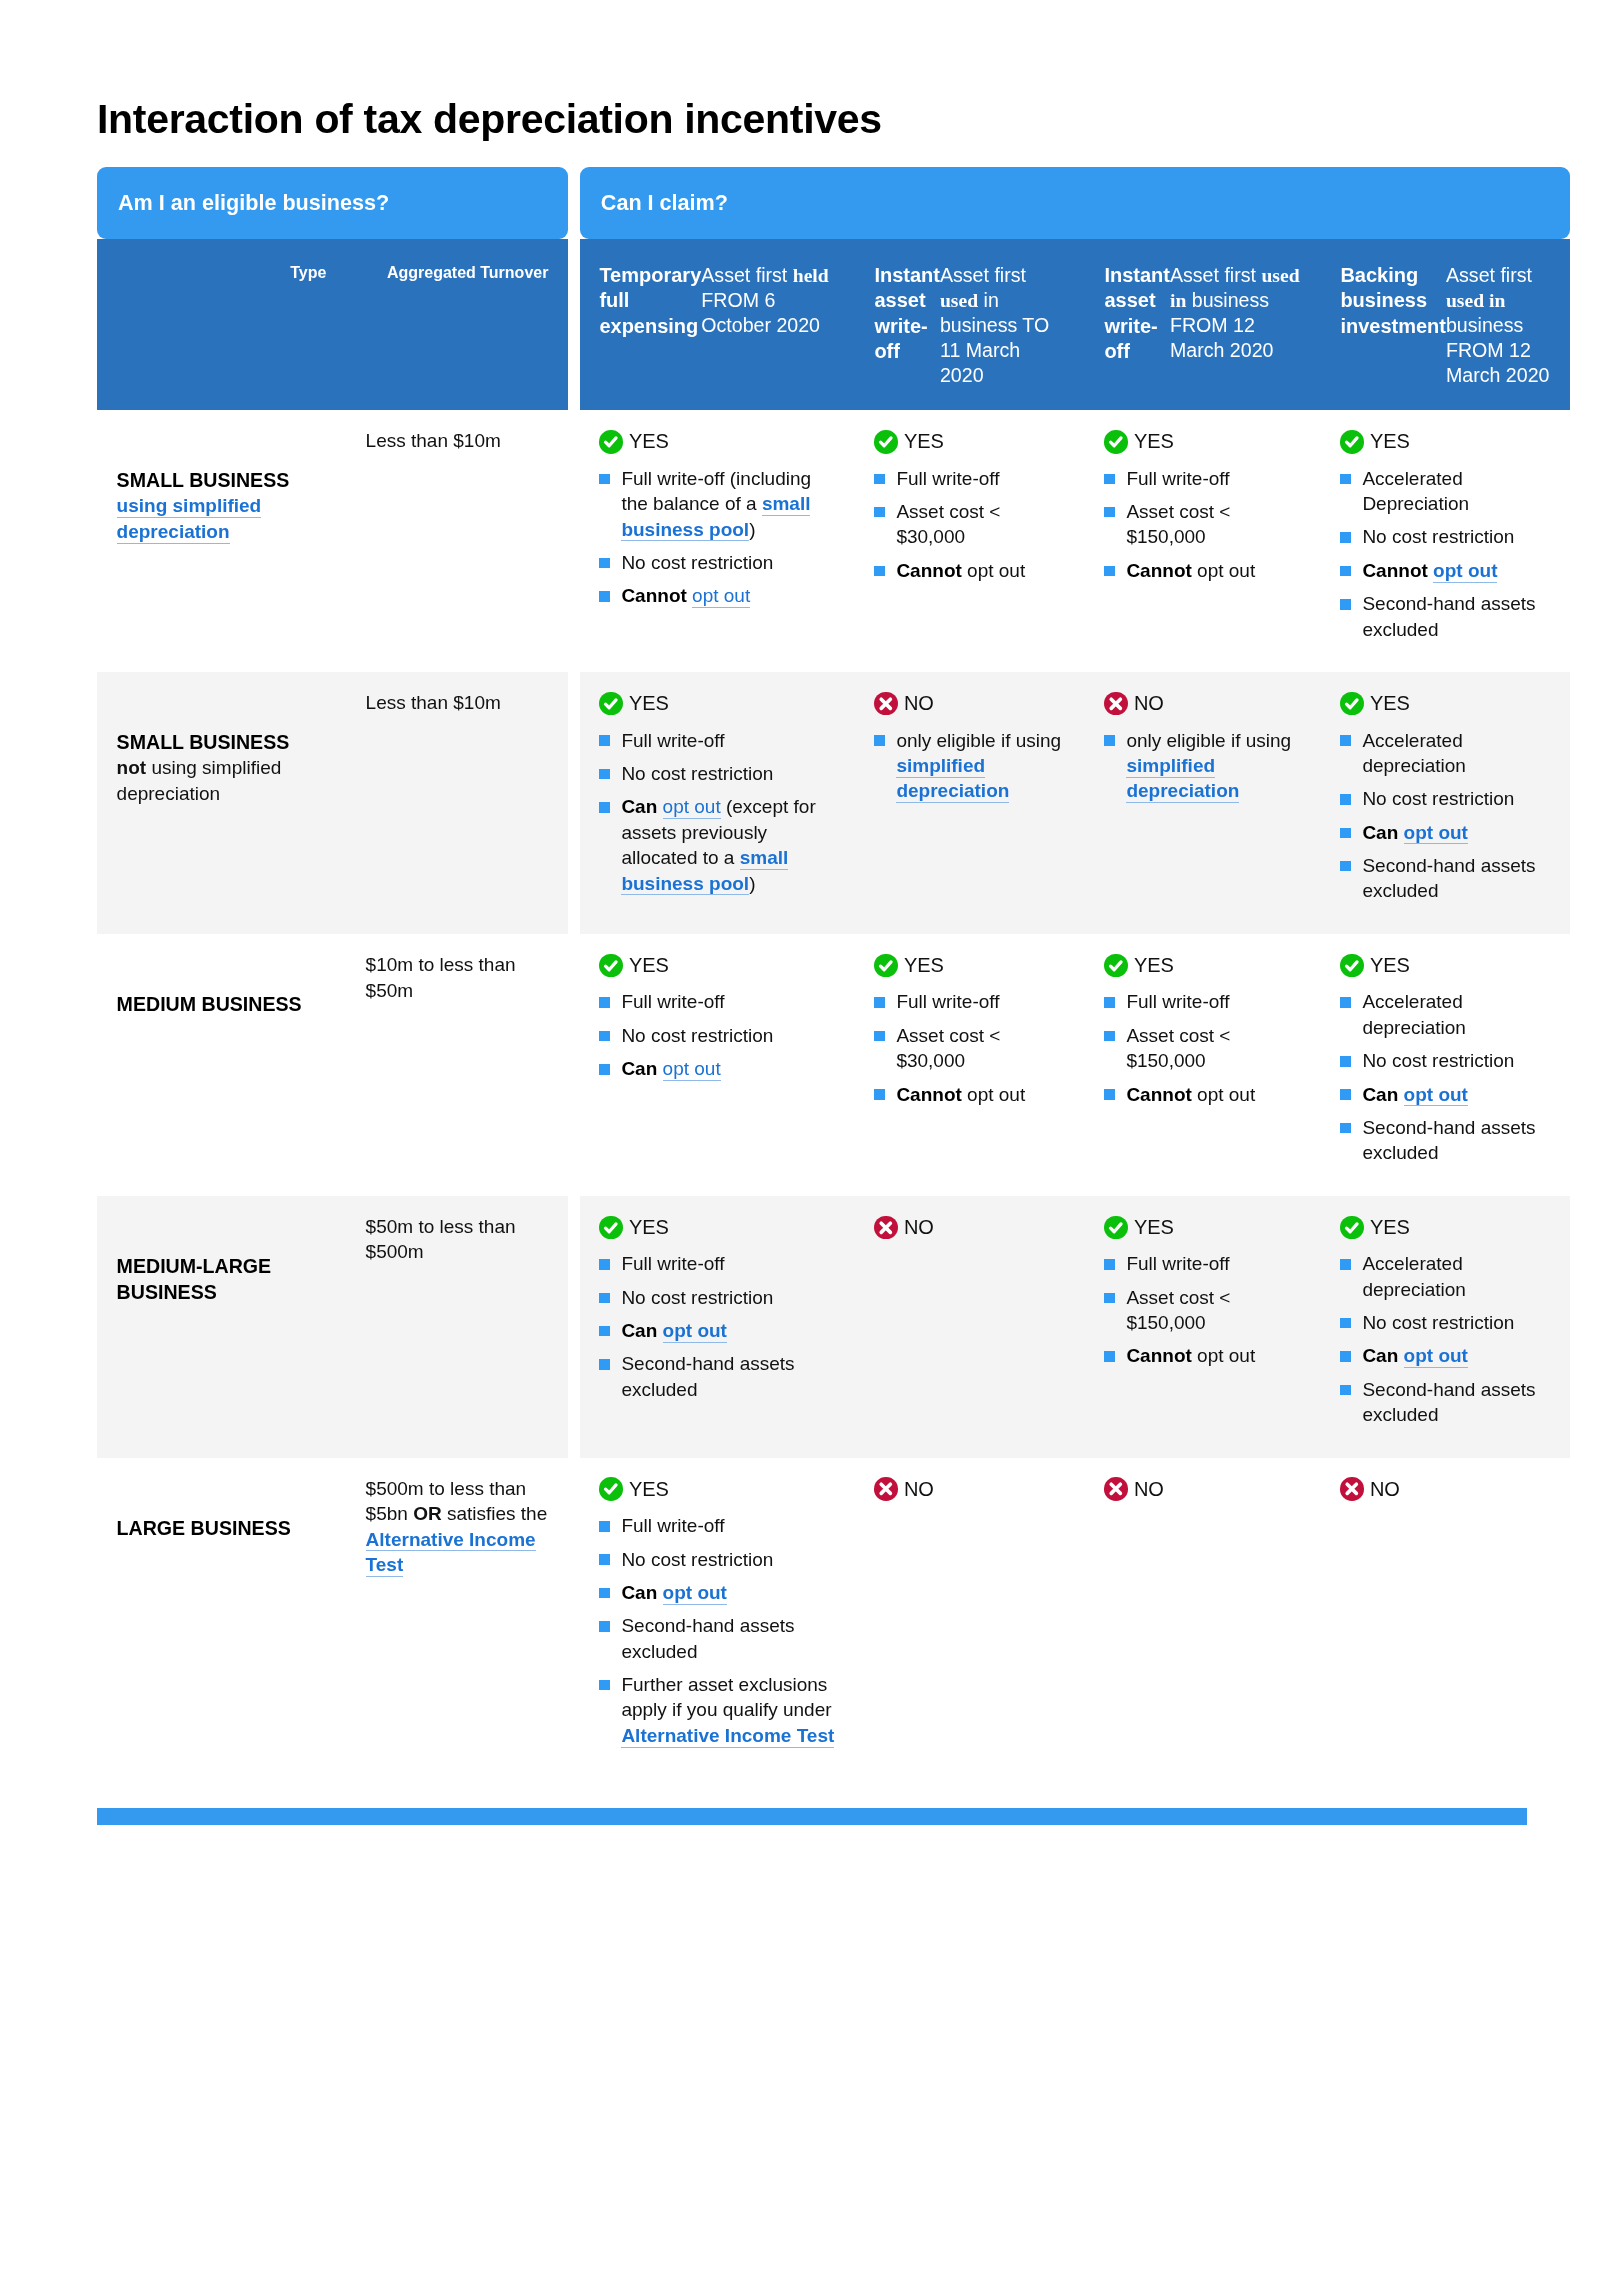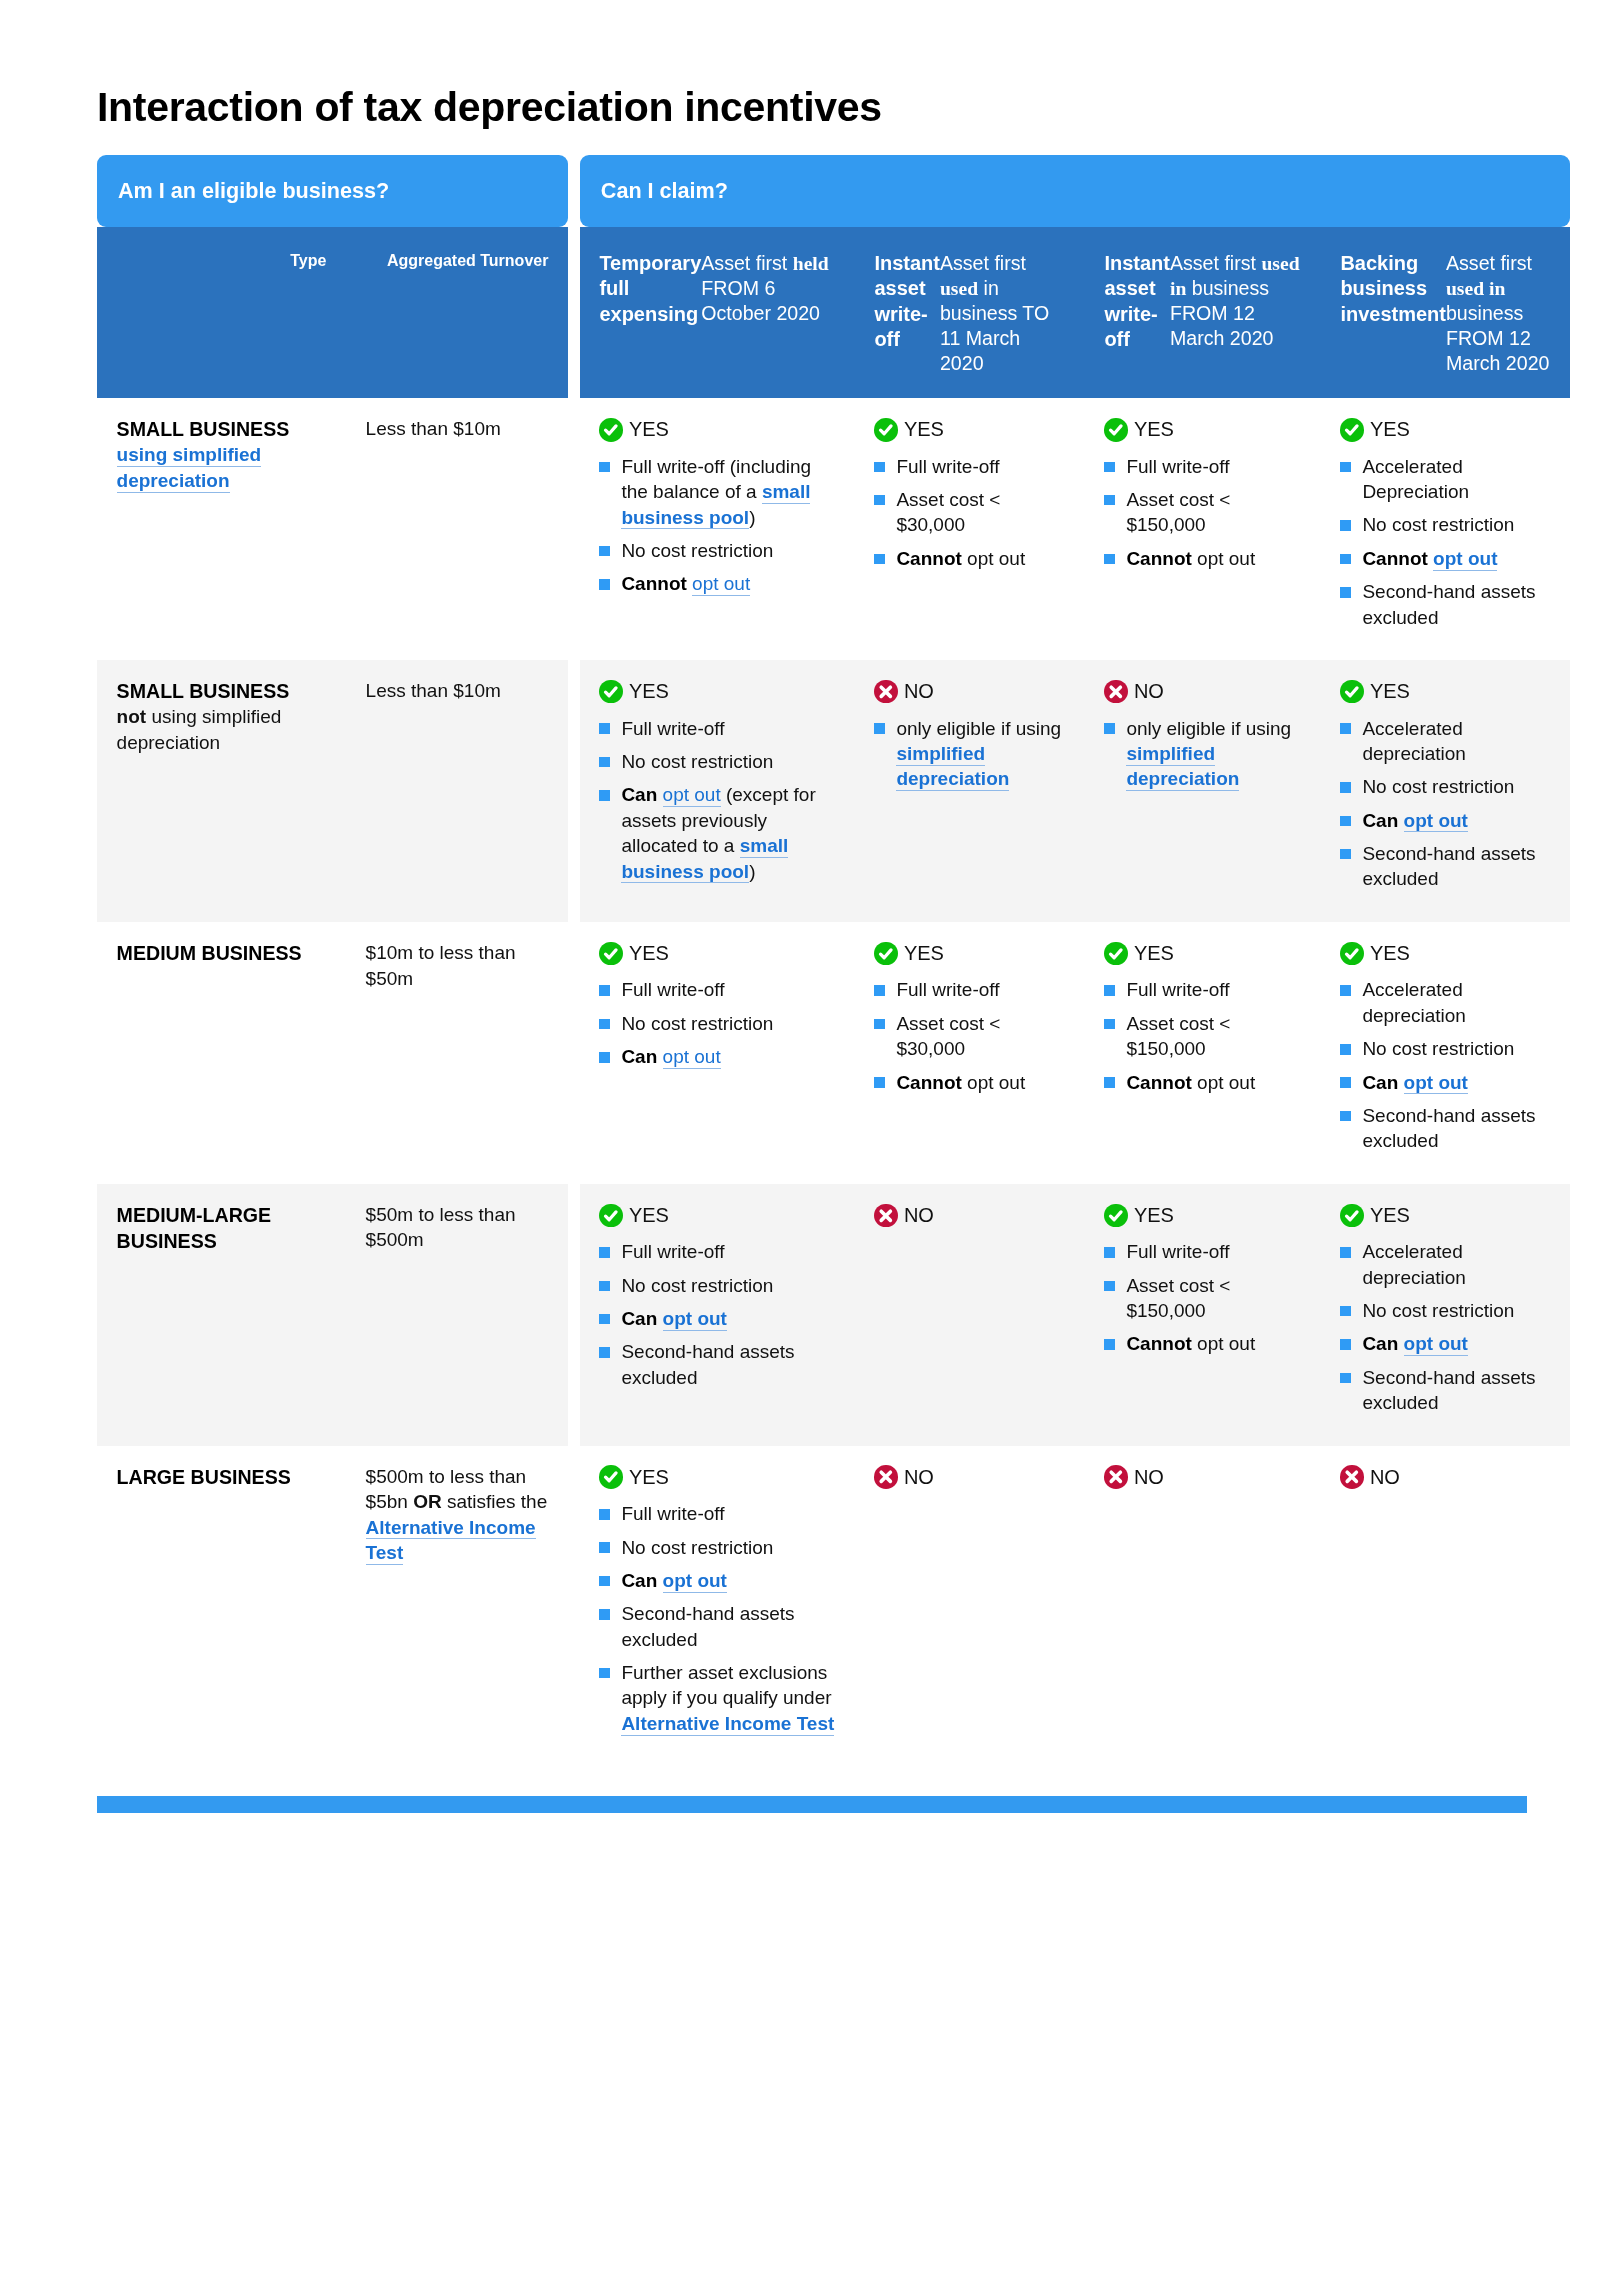--- a/index.html
+++ b/index.html
@@ -8,21 +8,21 @@
     background: #ffffff;
     font-family: "Liberation Sans", sans-serif;
   }
   body { padding: 0; }
 
   .page {
     width: 1623px;
     height: 2111px;
     position: relative;
     background: #ffffff;
-    padding: 0 97px;
+    padding: 12px 97px;
   }
 
   
   .title {
     font-size: 41px;
     font-weight: bold;
     color: #000000;
     letter-spacing: -0.3px;
     padding-top: 85px;
     padding-bottom: 25px;
@@ -90,20 +90,21 @@
     background: #ffffff;
   }
   .row-alt .cell { background: #f4f4f4; }
   .row-alt .spacer { background: #ffffff; }
 
   .type-name {
     font-weight: bold;
     font-size: 19.6px;
     line-height: 1.33;
     color: #000000;
+    margin-top: 39px;
   }
   .type-sub {
     font-size: 19px;
     line-height: 1.34;
     color: #111111;
     font-weight: normal;
   }
   .turnover {
     font-size: 19px;
     line-height: 1.34;

